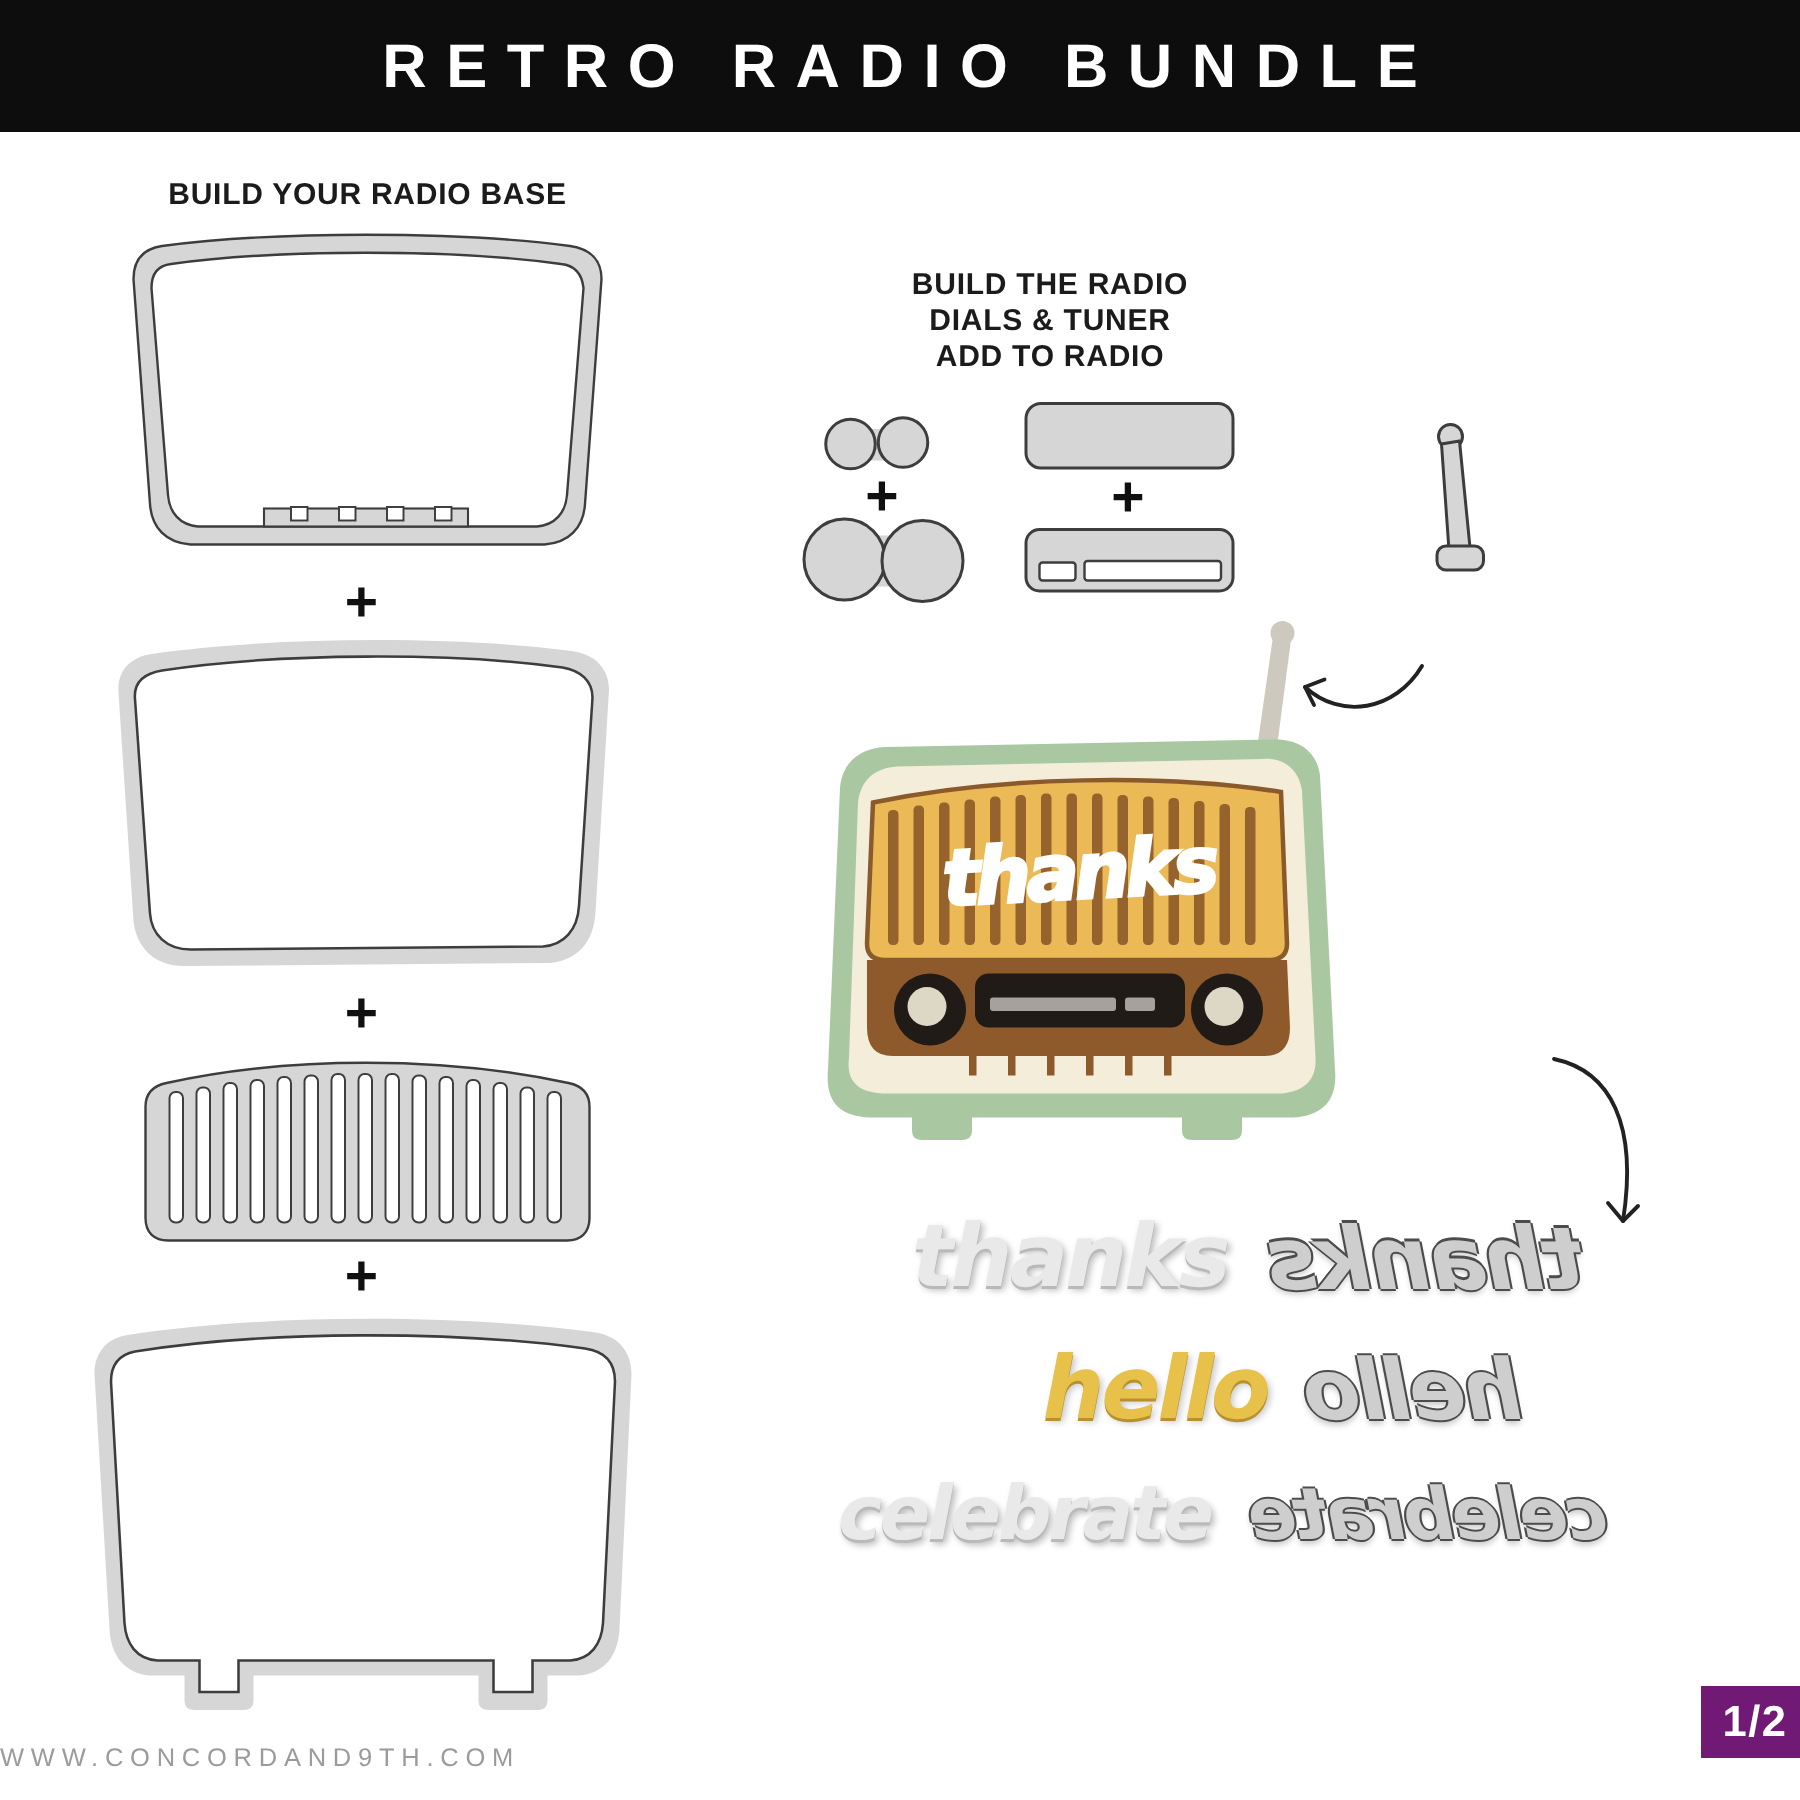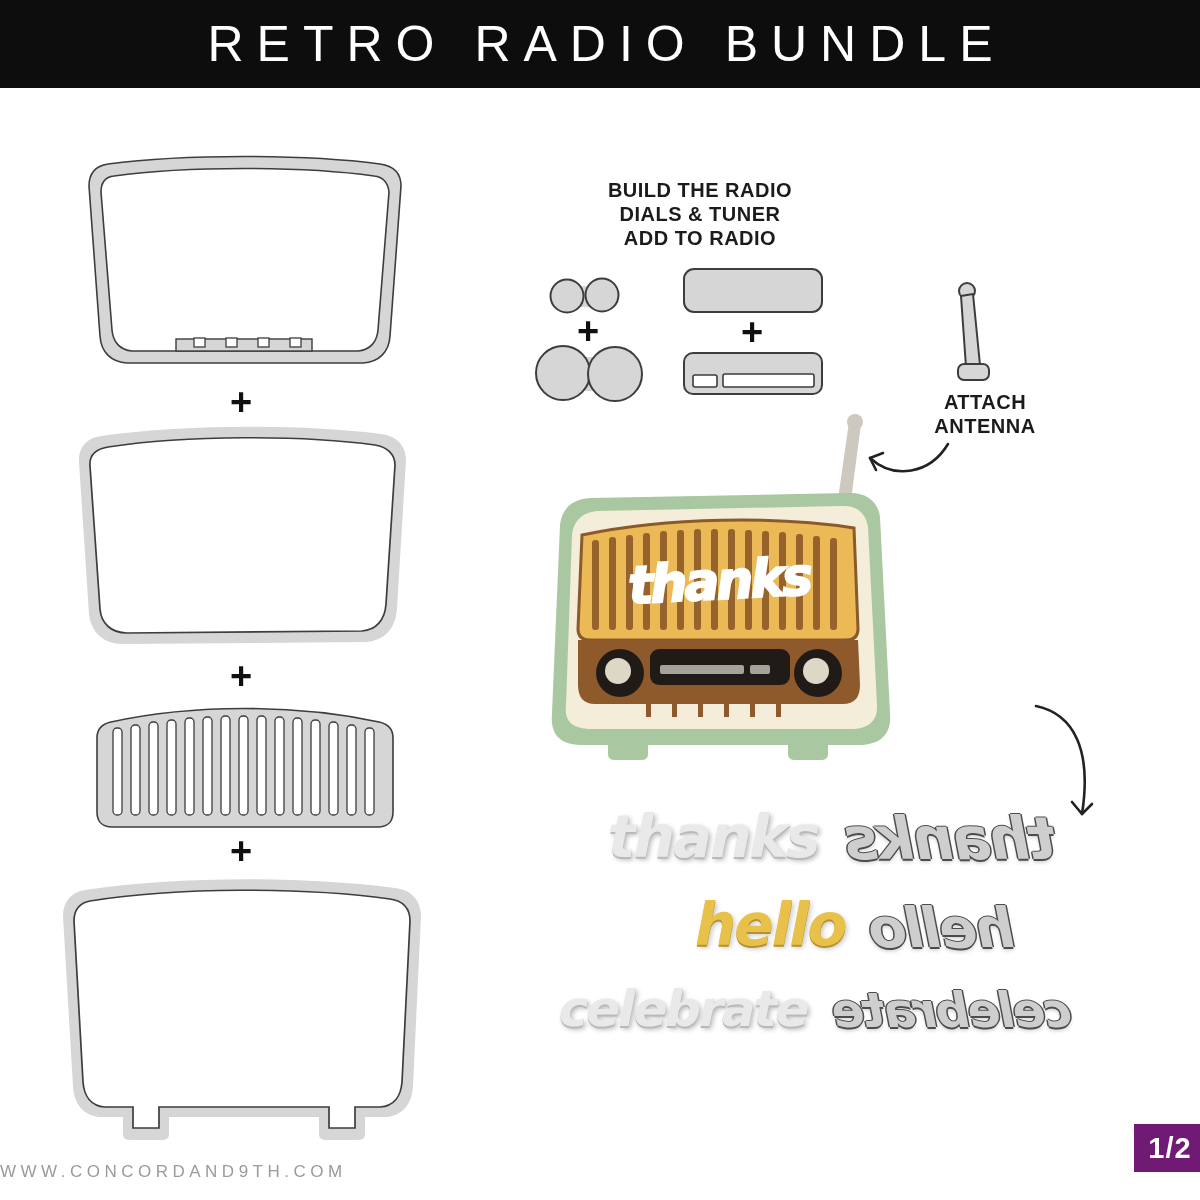--- a/index.html
+++ b/index.html
@@ -6,21 +6,21 @@
   #canvas{
     position:relative;width:1200px;height:1200px;background:#ffffff;overflow:hidden;
     font-family:"Liberation Sans",sans-serif;color:#1b1b1b;
   }
   .abs{position:absolute;}
   
   .banner{
     left:0;top:0;width:1200px;height:88px;display:flex;align-items:center;justify-content:center;
   }
   .banner-title{
-    color:#ffffff;font-weight:400;font-size:50px;letter-spacing:13px;padding-left:13px;white-space:nowrap;text-align:center;
+    color:#ffffff;font-weight:700;font-size:41px;letter-spacing:13px;padding-left:13px;white-space:nowrap;text-align:center;
   }
   
   .label{
     font-weight:700;font-size:20px;letter-spacing:.5px;line-height:1.2;color:#1b1b1b;
     text-align:center;white-space:pre-line;
   }
   .plus{
     font-weight:700;font-size:38px;color:#101010;transform:translate(-50%,-50%);line-height:1;
   }
   
@@ -47,20 +47,21 @@
 </style>
 </head>
 <body>
 
 <div id="canvas">
 
   <div class="abs banner" style="background:#0d0d0d;">
     <div class="banner-title">RETRO RADIO BUNDLE</div>
   </div>
 
+  <div class="abs label" style="left:85px;top:118px;width:320px;">BUILD YOUR RADIO BASE</div>
 
   <svg class="abs" style="left:84px;top:150px;" width="322" height="232" viewBox="0 0 322 232">
     <path fill-rule="evenodd" stroke="#3d3d3d" stroke-width="1.6" d="M24,14 C100,4 220,4 296,14 C310,16 317,24 317,36 L306,186 C305,202 295,212 279,213 L43,213 C27,212 17,202 16,186 L5,36 C5,24 11,16 24,14 Z
          M30,26 C102,16 218,16 290,26 C300,27 304,33 305,42 L294,180 C293,192 286,200 274,201 L48,201 C36,200 29,192 28,180 L17,42 C17,33 21,27 30,26 Z" fill="#d6d6d6"></path>
     <rect x="92" y="189" width="136" height="12" stroke="#3d3d3d" stroke-width="1.4" fill="#d6d6d6"></rect>
     <g fill="#ffffff" stroke="#3d3d3d" stroke-width="1.3">
       <rect x="110" y="188" width="11" height="9"></rect>
       <rect x="142" y="188" width="11" height="9"></rect>
       <rect x="174" y="188" width="11" height="9"></rect>
       <rect x="206" y="188" width="11" height="9"></rect>
@@ -135,22 +136,20 @@
     <rect x="11" y="24" width="24" height="12" rx="2" fill="#ffffff" stroke="#3d3d3d" stroke-width="1.6"></rect>
     <rect x="41" y="23" width="91" height="13" rx="2" fill="#ffffff" stroke="#3d3d3d" stroke-width="1.6"></rect>
   </svg>
 
   <svg class="abs" style="left:947px;top:281px;" width="50" height="108" viewBox="0 0 50 108">
     <circle cx="20" cy="10" r="8" stroke="#3d3d3d" stroke-width="2" fill="#d6d6d6"></circle>
     <path d="M14,15 L26,13 L33,84 L19,86 Z" stroke="#3d3d3d" stroke-width="2" stroke-linejoin="round" fill="#d6d6d6"></path>
     <rect x="11" y="83" width="31" height="16" rx="6" stroke="#3d3d3d" stroke-width="2" fill="#d6d6d6"></rect>
   </svg>
 
-  <div class="abs label" style="left:910px;top:390px;width:150px;">ATTACH
-ANTENNA</div>
 
   <svg class="abs" style="left:862px;top:436px;" width="92" height="50" viewBox="0 0 92 50">
     <path d="M86,8 C68,38 32,44 8,22" fill="none" stroke="#222222" stroke-width="2.6" stroke-linecap="round"></path>
     <path d="M8,22 L21,17 M8,22 L14,34" fill="none" stroke="#222222" stroke-width="2.6" stroke-linecap="round"></path>
   </svg>
 
   <svg class="abs" style="left:538px;top:413px;" width="360" height="348" viewBox="0 0 360 348">
 
     <circle cx="317" cy="9" r="8" fill="#cdc9be"></circle>
     <path d="M311,9 L323,11 L312,95 L299,93 Z" fill="#cdc9be"></path>

